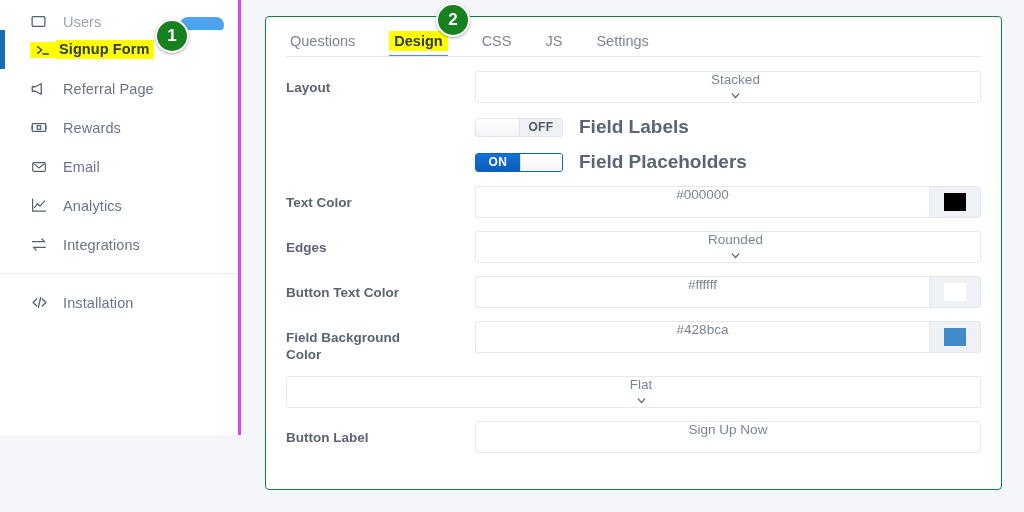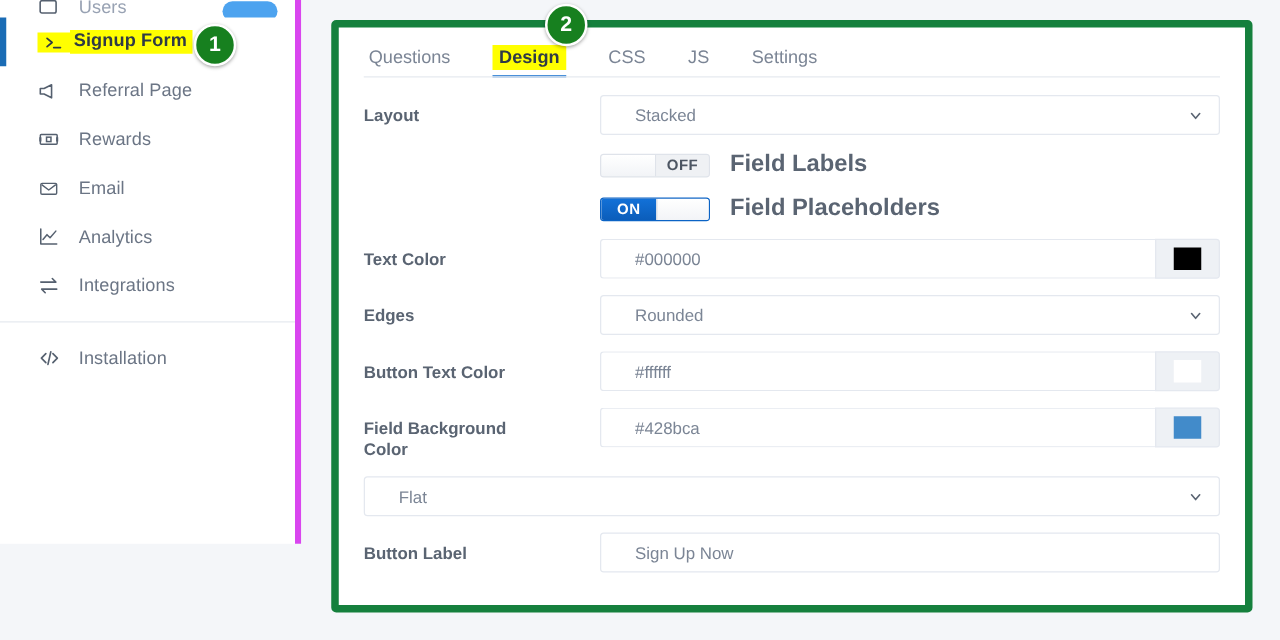--- a/index.html
+++ b/index.html
@@ -18,24 +18,24 @@
     height: 512px;
     display: flex;
     background: #f4f6f9;
   }
 
   
   .sidebar {
     width: 241px;
     height: 435px;
     background: #ffffff;
-    border-right: 5px solid #d946ef;
+    border-right: 3px solid #d946ef;
     position: relative;
     flex: 0 0 241px;
-    padding-top: 0;
+    padding-top: 16px;
   }
 
   .nav-item {
     position: relative;
     display: flex;
     align-items: center;
     height: 39px;
     padding-left: 30px;
     color: #6b7585;
     font-size: 14.5px;
@@ -126,21 +126,21 @@
   .main {
     flex: 1 1 auto;
     height: 512px;
     background: #f4f6f9;
     padding: 16px 24px 0 24px;
     position: relative;
   }
 
   .card {
     background: #ffffff;
-    border: 6px solid #15803d;
+    border: 1px solid #15803d;
     border-radius: 4px;
     width: 737px;
     height: 474px;
     padding: 0;
     position: relative;
   }
 
   
   .tabs {
     display: flex;
@@ -212,20 +212,21 @@
     height: 32px;
     border: 1px solid #e4e8ef;
     border-radius: 3px;
     background: #ffffff;
     font-size: 13.5px;
     color: #7b8595;
     padding: 0 27px;
     display: flex;
     align-items: center;
     font-family: "Liberation Sans", sans-serif;
+    flex-direction: column;
   }
   .select {
     justify-content: space-between;
     padding-right: 12px;
   }
   .chev {
     color: #5a6472;
     display: flex;
     align-items: center;
   }

